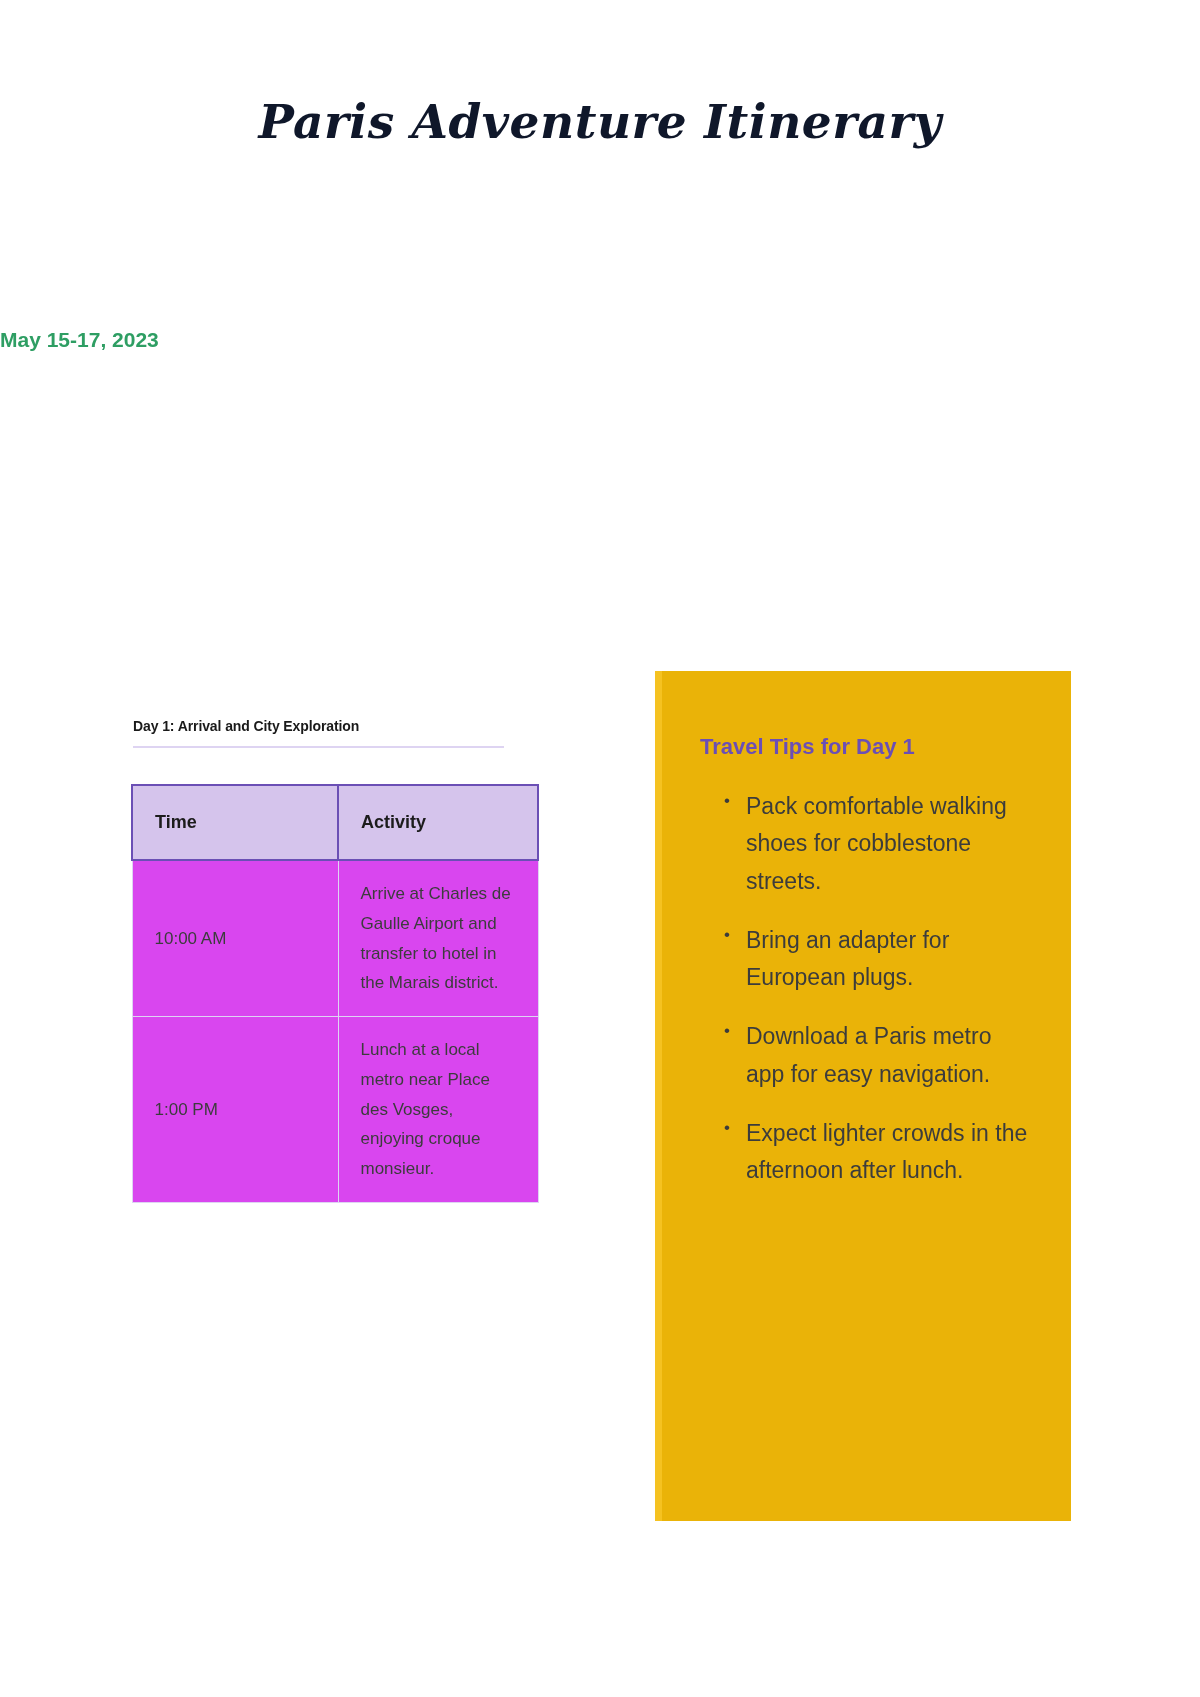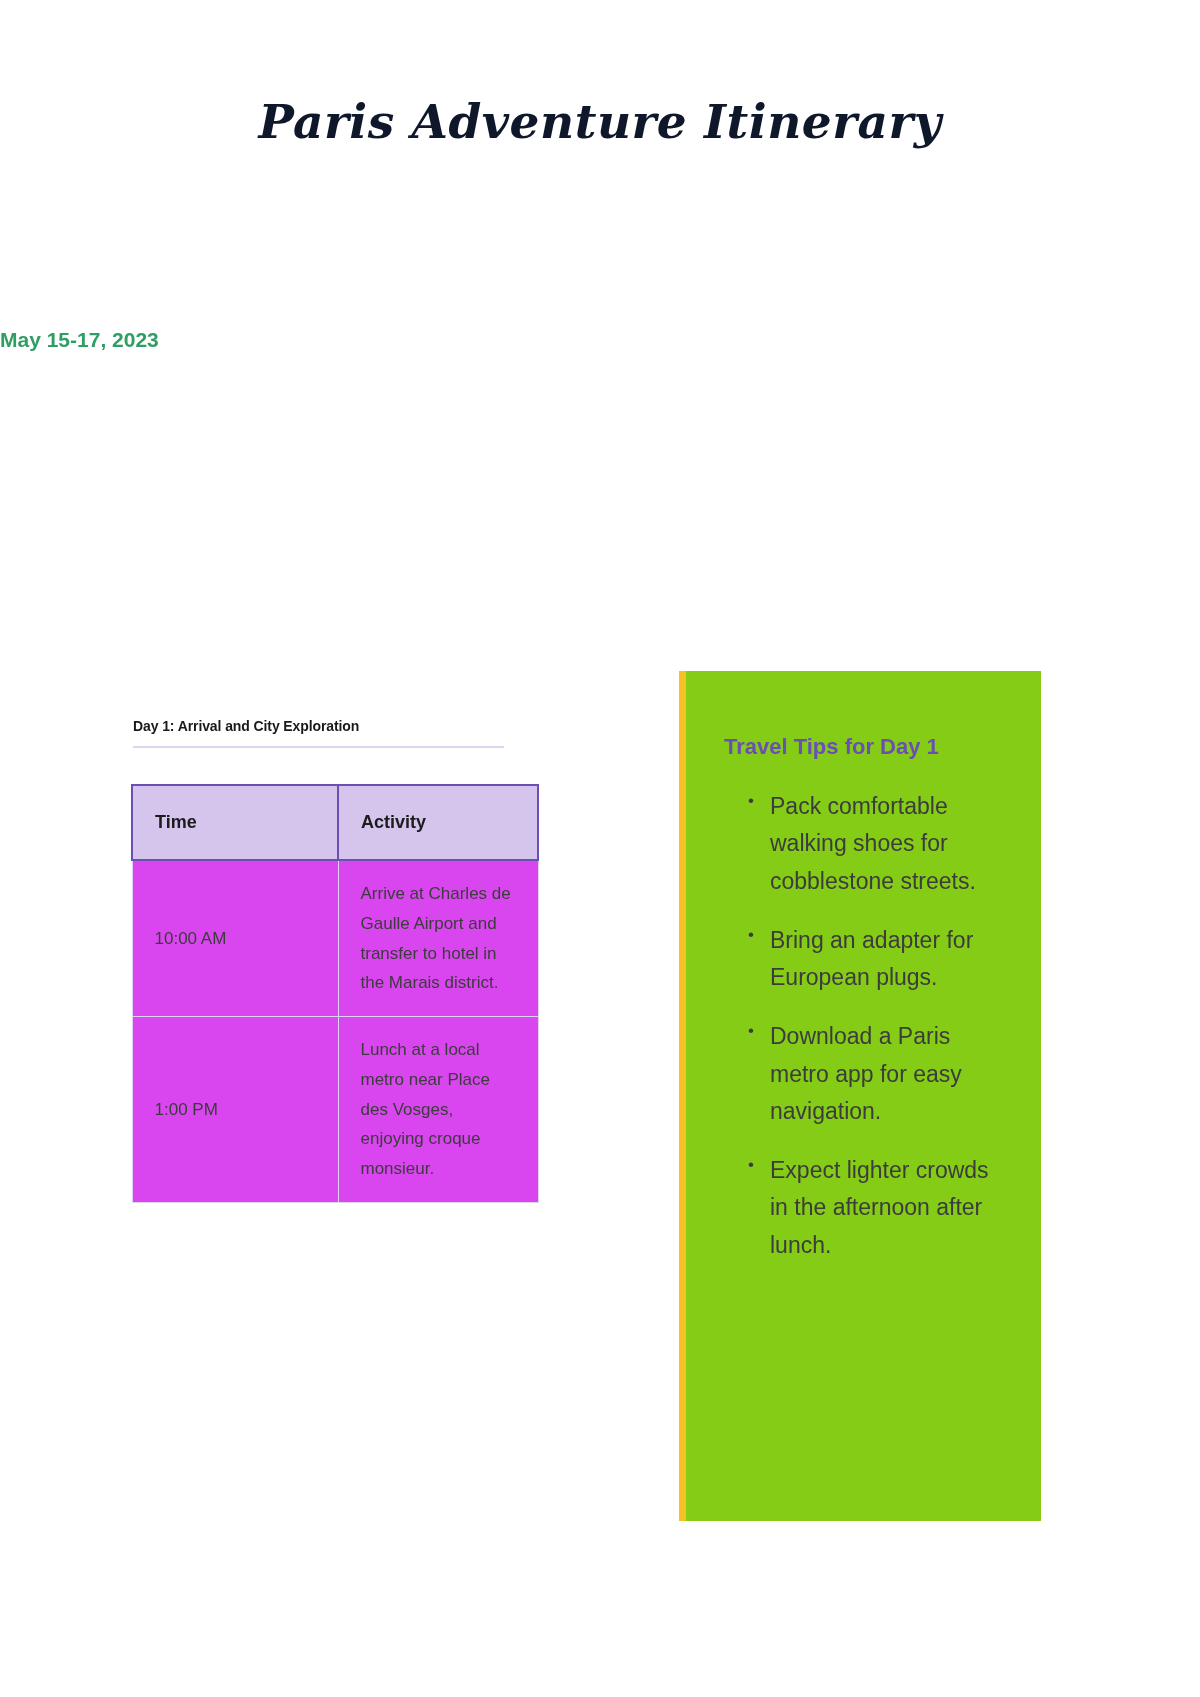--- a/index.html
+++ b/index.html
@@ -105,26 +105,25 @@
   }
   tr.row-plain td {
     background: #d946ef;
   }
 
   
   .tips-panel {
     position: absolute;
     left: 655px;
     top: -47px;
-    width: 362px;
+    width: 416px;
     min-height: 850px;
-    background: #84cc16;
+    background: #eab308;
     border-left: 7px solid #f5c221;
     box-sizing: border-box;
-    margin-left: 24px;
   }
   .tips-title {
     color: #6b4fb5;
     font-size: 22px;
     font-weight: bold;
     margin: 0;
     padding: 63px 0 0 38px;
   }
   ul.tips-list {
     margin: 0;

